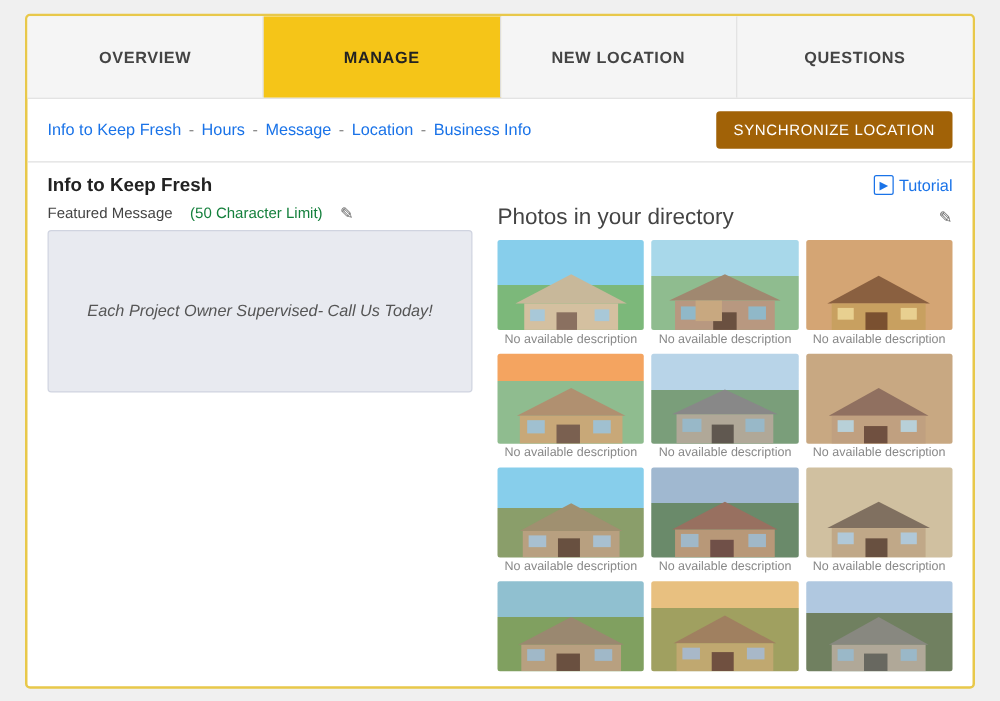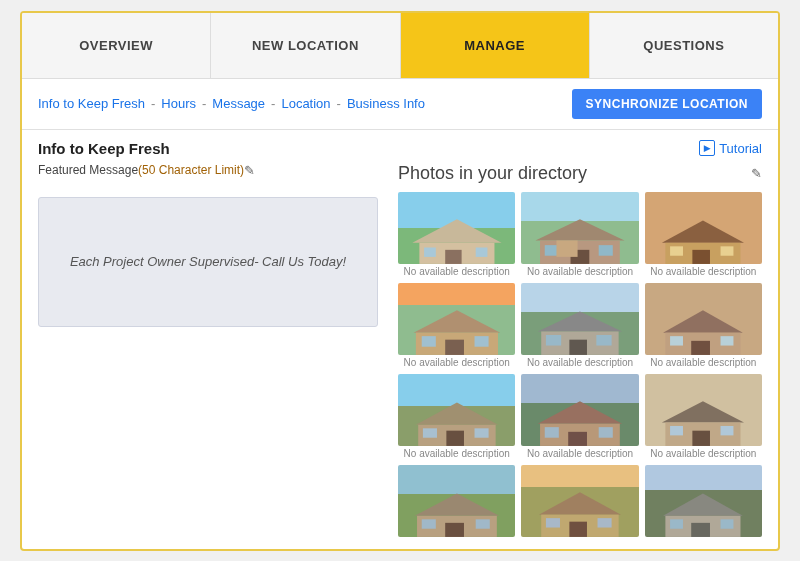--- a/index.html
+++ b/index.html
@@ -56,27 +56,27 @@
       color: #1a73e8;
       cursor: pointer;
       text-decoration: none;
     }
     .sub-nav-sep {
       font-size: 13px;
       color: #888;
     }
     .sync-btn {
       margin-left: auto;
-      background: #3b82f6;
+      background: #a16207;
       color: #fff;
       border: none;
       border-radius: 3px;
       padding: 8px 14px;
       font-size: 12px;
-      font-weight: 700;
+      font-weight: 400;
       letter-spacing: 0.5px;
       cursor: pointer;
       text-transform: uppercase;
     }
     
     .section-header {
       display: flex;
       justify-content: space-between;
       align-items: center;
       padding: 10px 16px 6px;
@@ -112,27 +112,27 @@
       gap: 20px;
     }
     
     .left-panel {
       width: 340px;
       flex-shrink: 0;
     }
     .featured-label {
       font-size: 12px;
       color: #444;
-      margin-bottom: 19px;
-      display: flex;
-      align-items: center;
-      gap: 0;
+      margin-bottom: 6px;
+      display: flex;
+      align-items: center;
+      gap: 14px;
     }
     .featured-label span.limit {
-      color: #a16207;
+      color: #15803d;
     }
     .edit-icon {
       cursor: pointer;
       color: #666;
       font-size: 13px;
     }
     .message-box {
       width: 100%;
       height: 130px;
       background: #e8eaf0;
@@ -218,22 +218,22 @@
       width: 80%;
     }
   </style>
 </head>
 <body>
 
 <div class="app-container">
 
   <div class="top-nav">
     <div class="top-nav-tab">OVERVIEW</div>
+    <div class="top-nav-tab active">MANAGE</div>
     <div class="top-nav-tab">NEW LOCATION</div>
-    <div class="top-nav-tab active">MANAGE</div>
     <div class="top-nav-tab">QUESTIONS</div>
   </div>
 
   <div class="sub-nav">
     <a class="sub-nav-link">Info to Keep Fresh</a>
     <span class="sub-nav-sep">-</span>
     <a class="sub-nav-link">Hours</a>
     <span class="sub-nav-sep">-</span>
     <a class="sub-nav-link">Message</a>
     <span class="sub-nav-sep">-</span>

